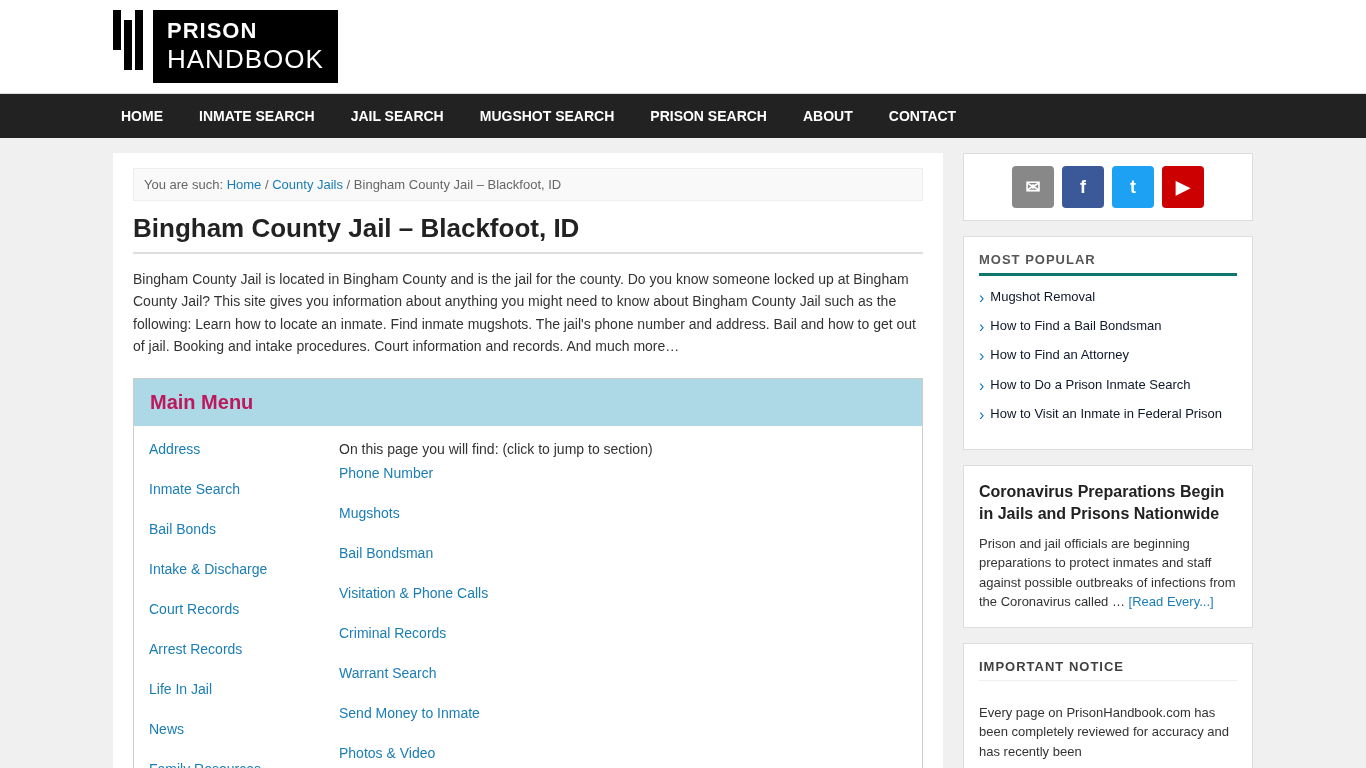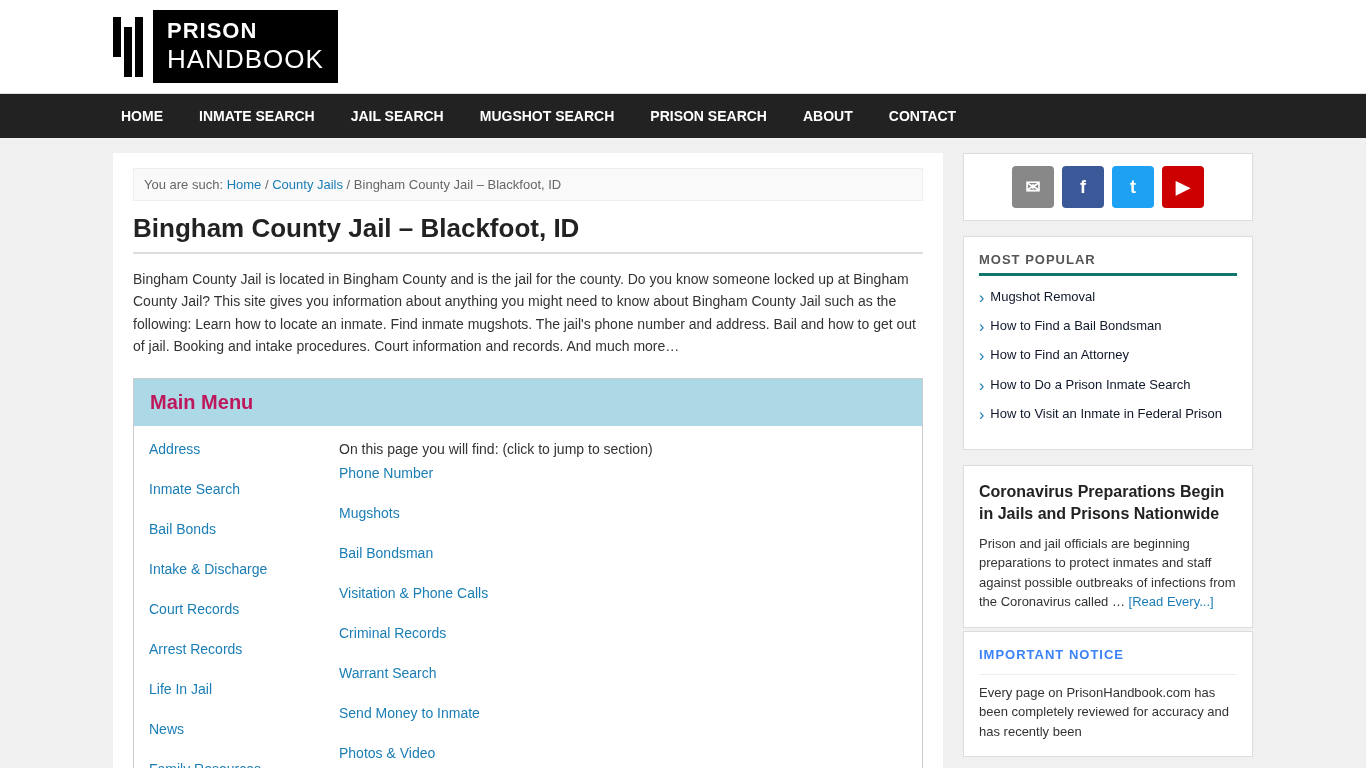--- a/index.html
+++ b/index.html
@@ -1,21 +1,21 @@
 <!DOCTYPE html>
 <html><head>
   <meta charset="utf-8">
   <style>
     * { margin: 0; padding: 0; box-sizing: border-box; }
     body { font-family: Arial, sans-serif; font-size: 14px; color: #333; background: #f0f0f0; }
 
     
     #header { background: #fff; padding: 10px 0; border-bottom: 1px solid #ddd; }
     #header-inner { max-width: 1160px; margin: 0 auto; padding: 0 10px; }
-    .logo-container { display: flex; align-items: center; }
+    .logo-container { display: flex; align-items: flex-start; }
     .logo-bars { display: flex; gap: 3px; margin-right: 10px; }
     .logo-bar { background: #000; width: 8px; }
     .logo-bar-1 { height: 40px; }
     .logo-bar-2 { height: 50px; margin-top: 10px; }
     .logo-bar-3 { height: 60px; }
     .logo-text-box { background: #000; padding: 8px 14px; }
     .logo-text-box .logo-line1 { color: #fff; font-size: 22px; font-weight: bold; letter-spacing: 1px; }
     .logo-text-box .logo-line2 { color: #fff; font-size: 26px; font-weight: normal; letter-spacing: 1px; }
 
     
@@ -55,27 +55,27 @@
     .social-fb { background: #3b5998; }
     .social-tw { background: #1da1f2; }
     .social-yt { background: #cc0000; }
 
     .sidebar-box { background: #fff; border: 1px solid #ddd; padding: 15px; margin-bottom: 15px; }
     .sidebar-box-title { font-size: 13px; font-weight: bold; color: #555; text-transform: uppercase; letter-spacing: 1px; margin-bottom: 12px; border-bottom: 3px solid #0f766e; padding-bottom: 6px; }
     .popular-item { display: flex; align-items: flex-start; margin-bottom: 10px; font-size: 13px; }
     .popular-item::before { content: "›"; color: #1a7db5; margin-right: 6px; font-size: 16px; line-height: 1.2; }
     .popular-item a { color: #0f172a; text-decoration: none; line-height: 1.4; }
 
-    .news-box { background: #fff; border: 1px solid #ddd; padding: 15px; margin-bottom: 3px; }
+    .news-box { background: #fff; border: 1px solid #ddd; padding: 15px; margin-bottom: 15px; }
     .news-title { font-size: 16px; font-weight: bold; color: #222; margin-bottom: 8px; line-height: 1.4; }
     .news-text { font-size: 13px; color: #333; line-height: 1.5; }
     .news-text a { color: #1a7db5; text-decoration: none; }
 
     .notice-box { background: #fff; border: 1px solid #ddd; padding: 15px; }
-    .notice-title { font-size: 13px; font-weight: bold; color: #3b82f6; text-transform: uppercase; letter-spacing: 1px; margin-bottom: 8px; border-bottom: 1px solid #eee; padding-bottom: 12px; }
+    .notice-title { font-size: 13px; font-weight: bold; color: #404040; text-transform: uppercase; letter-spacing: 1px; margin-bottom: 22px; border-bottom: 1px solid #eee; padding-bottom: 6px; }
     .notice-text { font-size: 13px; color: #333; line-height: 1.5; }
   </style>
 </head>
 <body>
 
 <div id="header">
   <div id="header-inner">
     <div class="logo-container">
       <div class="logo-bars">
         <div class="logo-bar logo-bar-1"></div>

